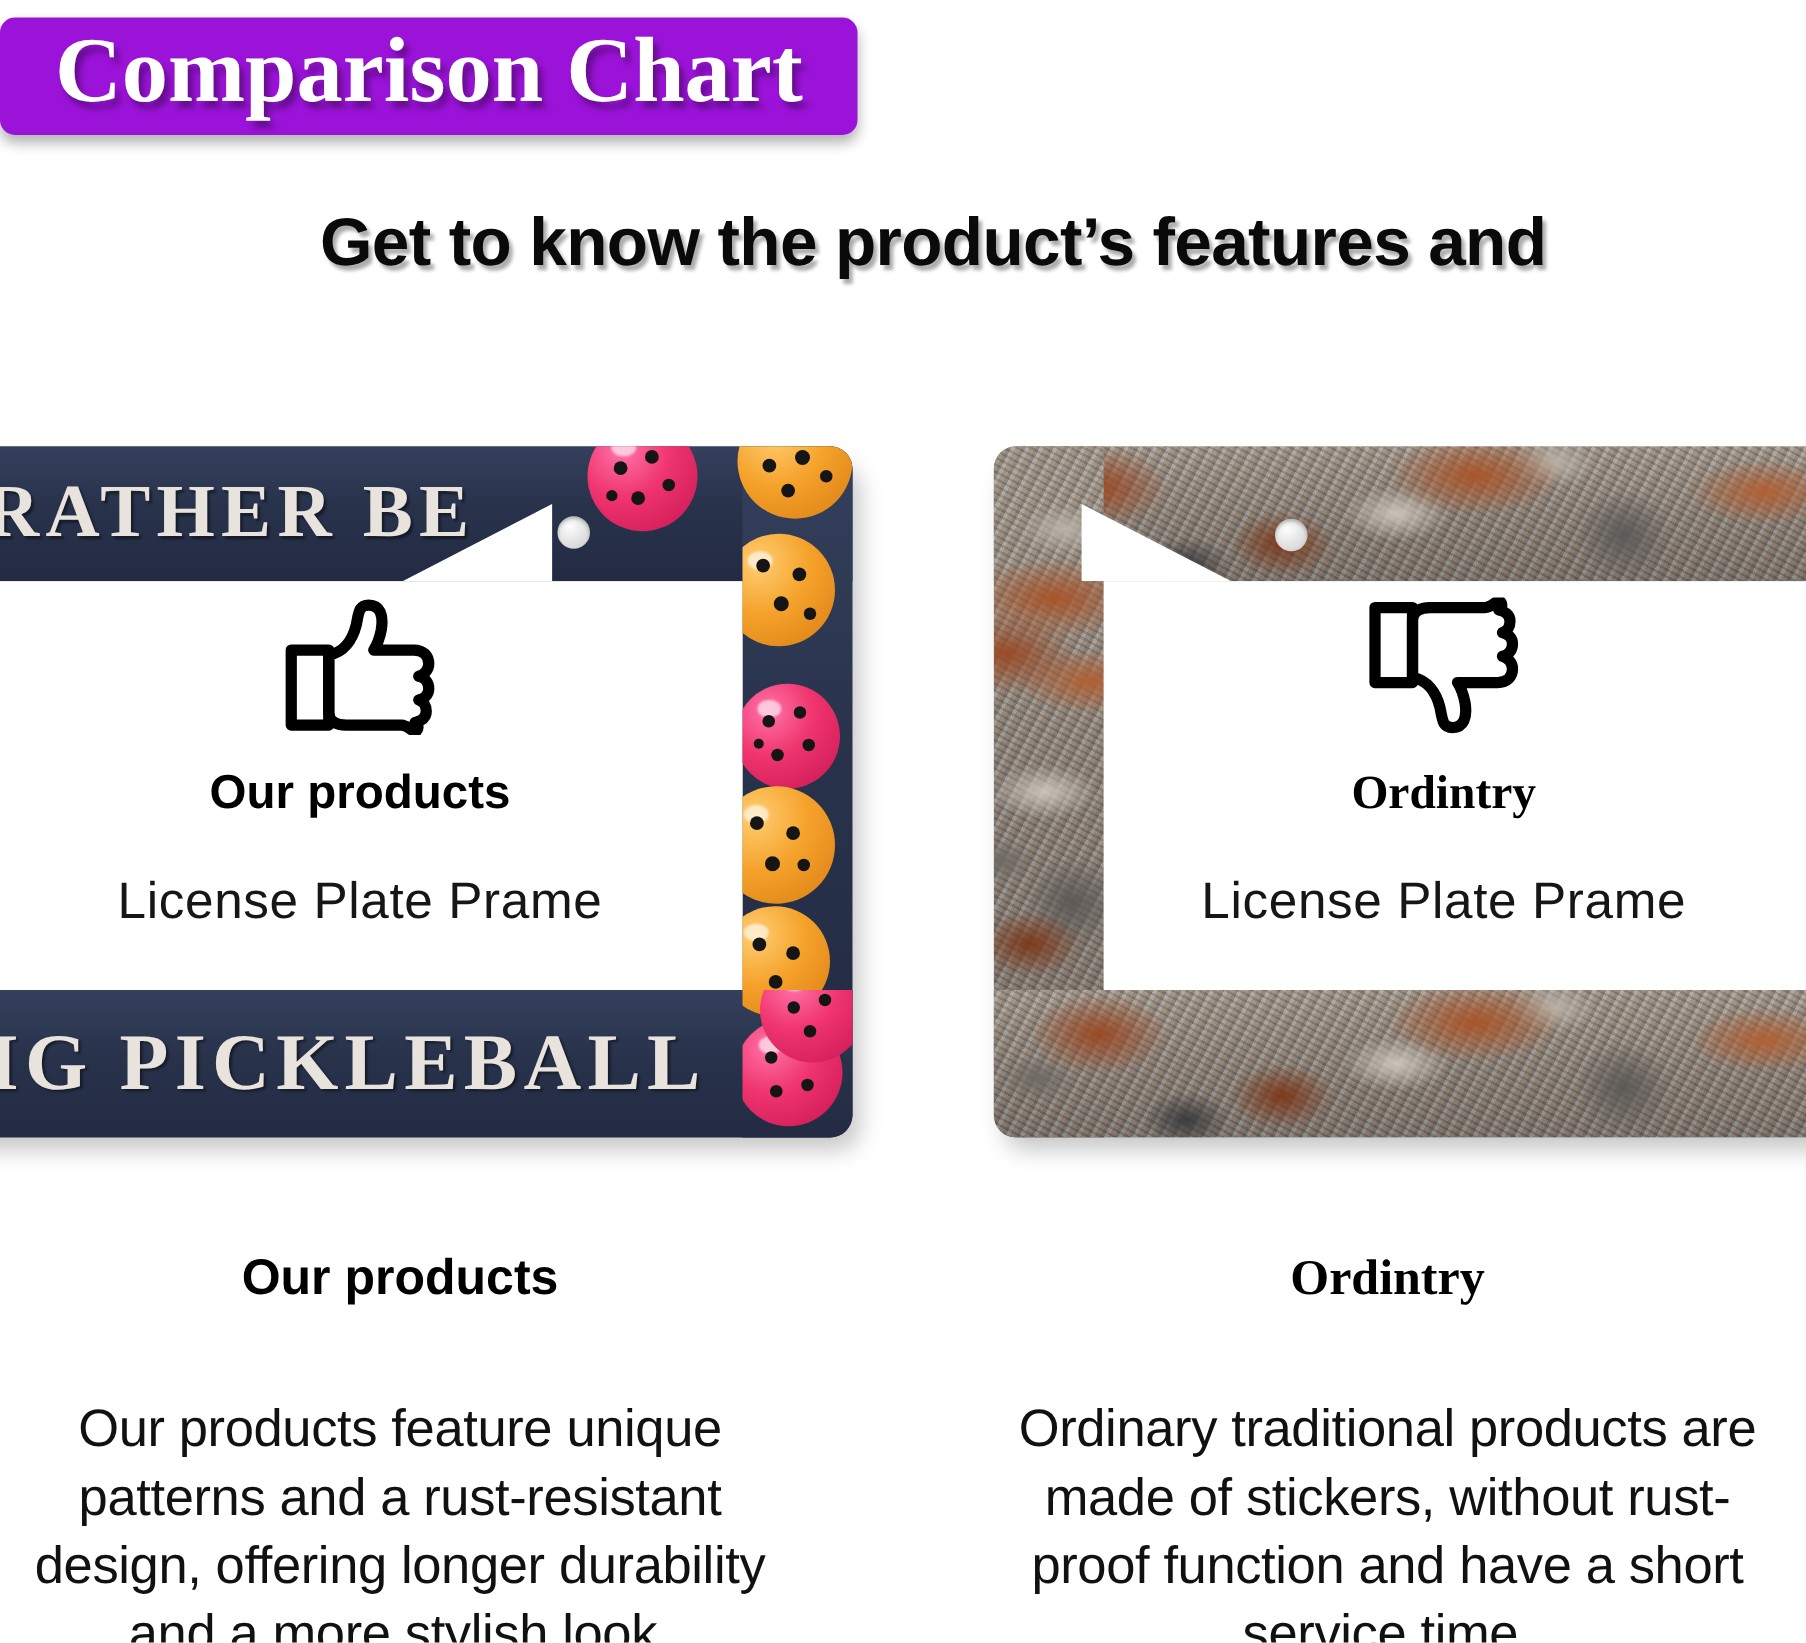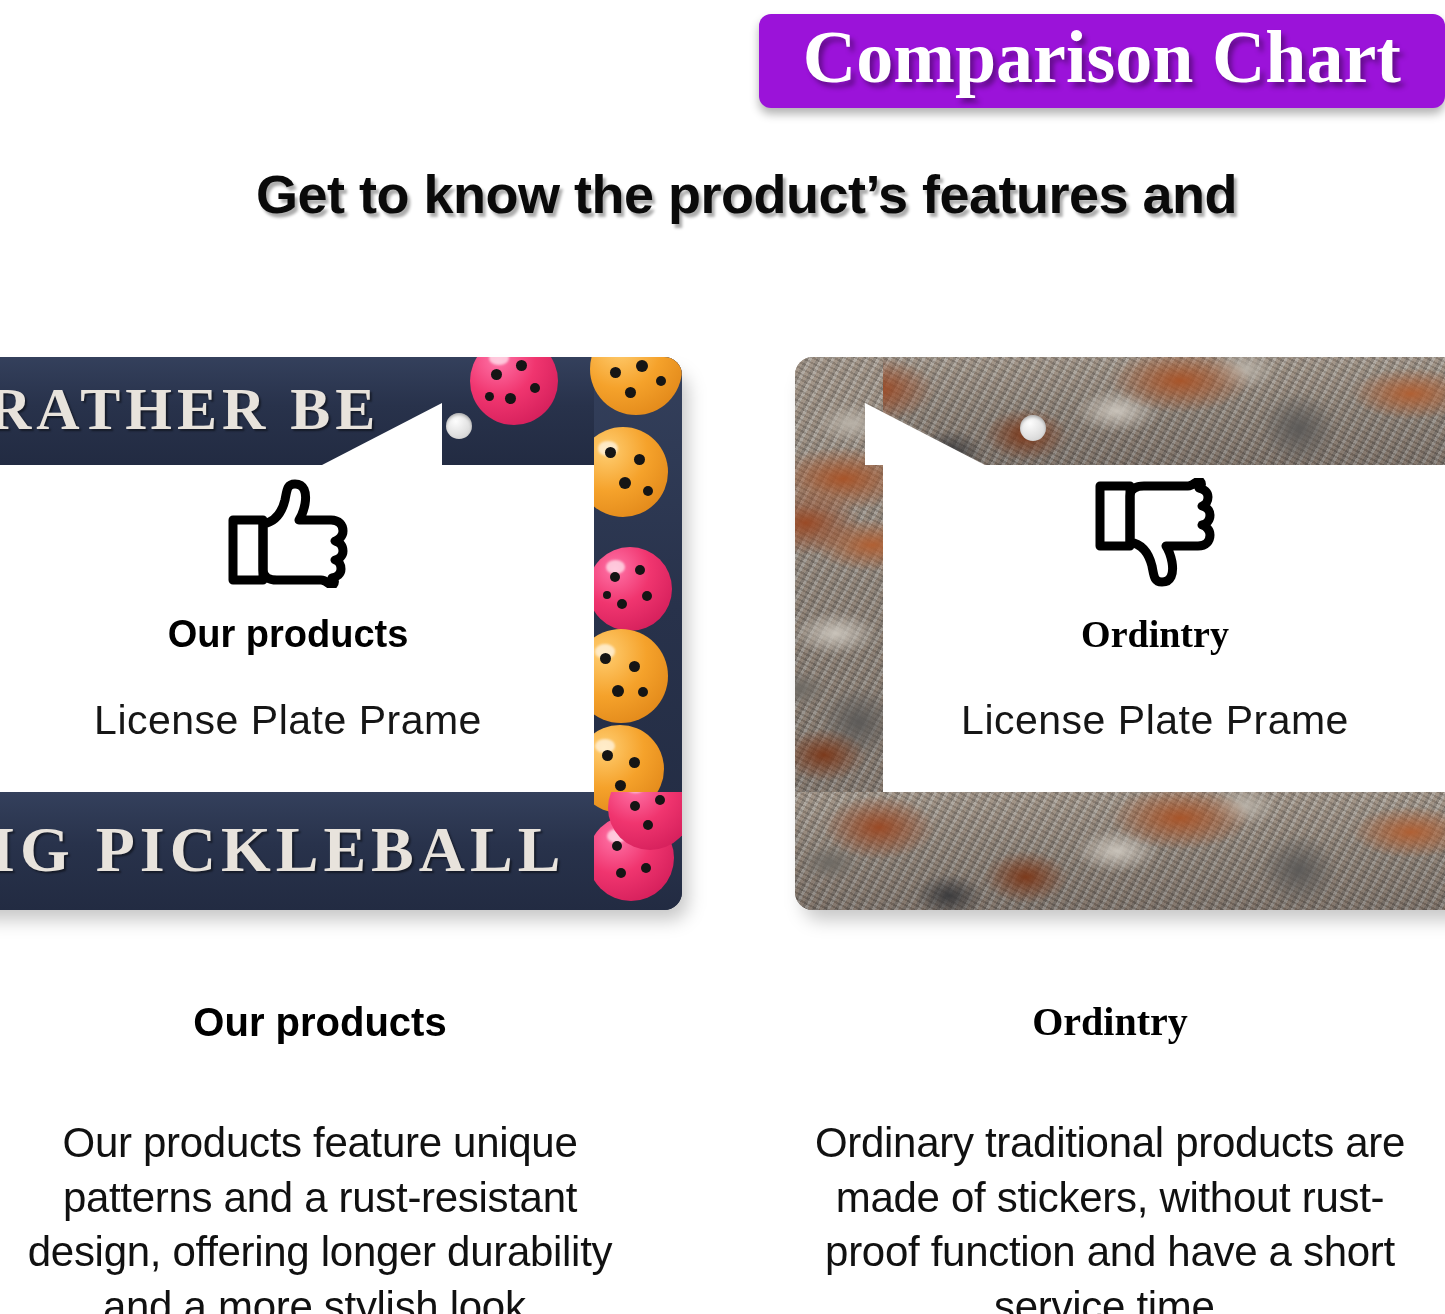--- a/index.html
+++ b/index.html
@@ -14,21 +14,21 @@
     overflow: hidden;
     font-family: "Liberation Sans", sans-serif;
     -webkit-font-smoothing: antialiased;
   }
 
   
   #banner-wrap {
     position: absolute;
     left: 0; top: 14px;
     width: 1445px;
-    text-align: right;
+    text-align: left;
   }
   #banner {
     display: inline-block;
     background: #9B13D9;
     border-radius: 12px;
     padding: 6px 44px 14px 44px;
     box-shadow: 0 6px 10px rgba(0,0,0,0.30);
   }
   #banner-text {
     font-family: "Liberation Serif", serif;

